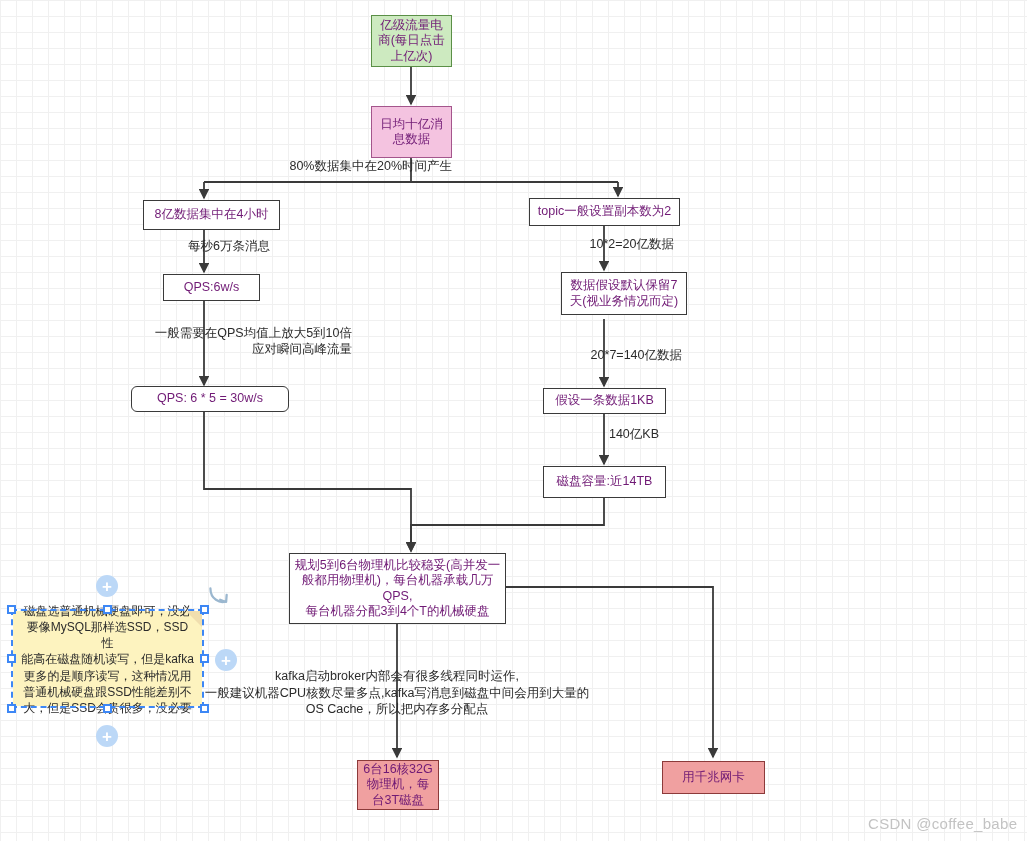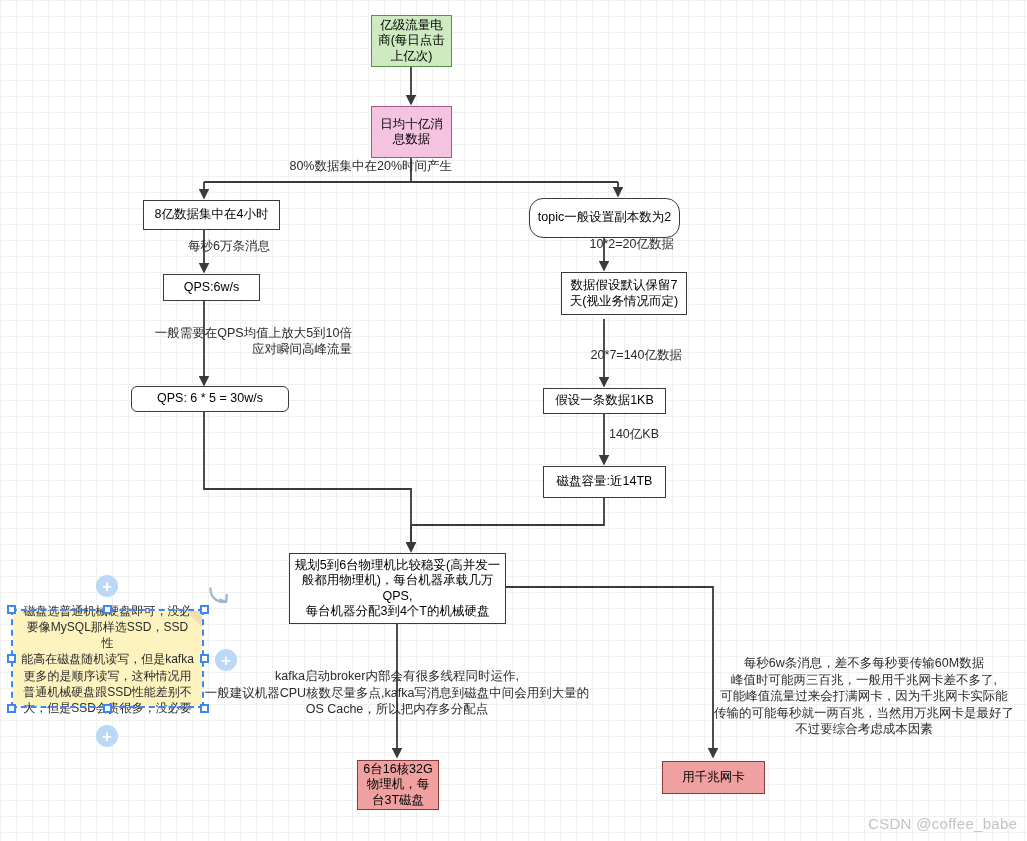--- a/index.html
+++ b/index.html
@@ -25,21 +25,21 @@
     position: absolute; left: 0; top: 0;
     width: 1027px; height: 841px;
     pointer-events: none;
   }
   .node {
     position: absolute;
     border: 1.6px solid #3a3a3a;
     background: #ffffff;
     display: flex; align-items: center; justify-content: center;
     text-align: center;
-    color: #000000;
+    color: #701a75;
     line-height: 1.22;
     white-space: pre-line;
     padding: 6px 4px;
   }
   .node.green { background: #cdeac0; border-color: #5a8f46; }
   .node.pink  { background: #f4c3e0; border-color: #a4558c; }
   .node.red   { background: #f0a0a0; border-color: #8c3a3a; }
 
   .edge-label {
     position: absolute;
@@ -147,21 +147,21 @@
 
   <div class="node pink" style="left:371px; top:106px; width:81px; height:52px; font-size:12.5px;">日均十亿消
 息数据</div>
 
   <div class="node" style="left:143px; top:200px; width:137px; height:30px; font-size:12.5px;">8亿数据集中在4小时</div>
 
   <div class="node" style="left:163px; top:274px; width:97px; height:27px; font-size:12.5px;">QPS:6w/s</div>
 
   <div class="node" style="left:131px; top:386px; width:158px; height:26px; font-size:12.5px;border-radius:6px;">QPS: 6 * 5 = 30w/s</div>
 
-  <div class="node" style="left:529px; top:198px; width:151px; height:40px; font-size:12.5px;border-radius:14px;">topic一般设置副本数为2</div>
+  <div class="node" style="left:529px; top:198px; width:151px; height:28px; font-size:12.5px;">topic一般设置副本数为2</div>
 
   <div class="node" style="left:541px; top:272px; width:126px; height:43px; font-size:12.5px;margin-left:20px;">数据假设默认保留7
 天(视业务情况而定)</div>
 
   <div class="node" style="left:543px; top:388px; width:123px; height:26px; font-size:12.5px;">假设一条数据1KB</div>
 
   <div class="node" style="left:543px; top:466px; width:123px; height:32px; font-size:12.5px;">磁盘容量:近14TB</div>
 
   <div class="node" style="left:289px; top:553px; width:217px; height:71px; font-size:12.5px;">规划5到6台物理机比较稳妥(高并发一
 般都用物理机)，每台机器承载几万
@@ -184,25 +184,20 @@
   <div class="edge-label" style="left:534px; top:237px; width:140px; font-size:12.5px;">10*2=20亿数据</div>
 
   <div class="edge-label" style="left:527px; top:348px; width:155px; font-size:12.5px;">20*7=140亿数据</div>
 
   <div class="edge-label" style="left:549px; top:427px; width:110px; font-size:12.5px;">140亿KB</div>
 
   <div class="free-text" style="left:197px; top:668px; width:400px; font-size:12.5px;">kafka启动broker内部会有很多线程同时运作,
 一般建议机器CPU核数尽量多点,kafka写消息到磁盘中间会用到大量的
 OS Cache，所以把内存多分配点</div>
 
-  <div class="free-text" style="left:705px; top:655px; width:318px; font-size:12.5px;">每秒6w条消息，差不多每秒要传输60M数据
-峰值时可能两三百兆，一般用千兆网卡差不多了,
-可能峰值流量过来会打满网卡，因为千兆网卡实际能
-传输的可能每秒就一两百兆，当然用万兆网卡是最好了
-不过要综合考虑成本因素</div>
 
   <div class="sticky" style="left:13px; top:611px; width:189px; height:95px; font-size:12px;">
     <span class="sticky-fold"></span>
     <span>磁盘选普通机械硬盘即可，没必
 要像MySQL那样选SSD，SSD性
 能高在磁盘随机读写，但是kafka
 更多的是顺序读写，这种情况用
 普通机械硬盘跟SSD性能差别不
 大，但是SSD会贵很多，没必要</span>
   </div>

